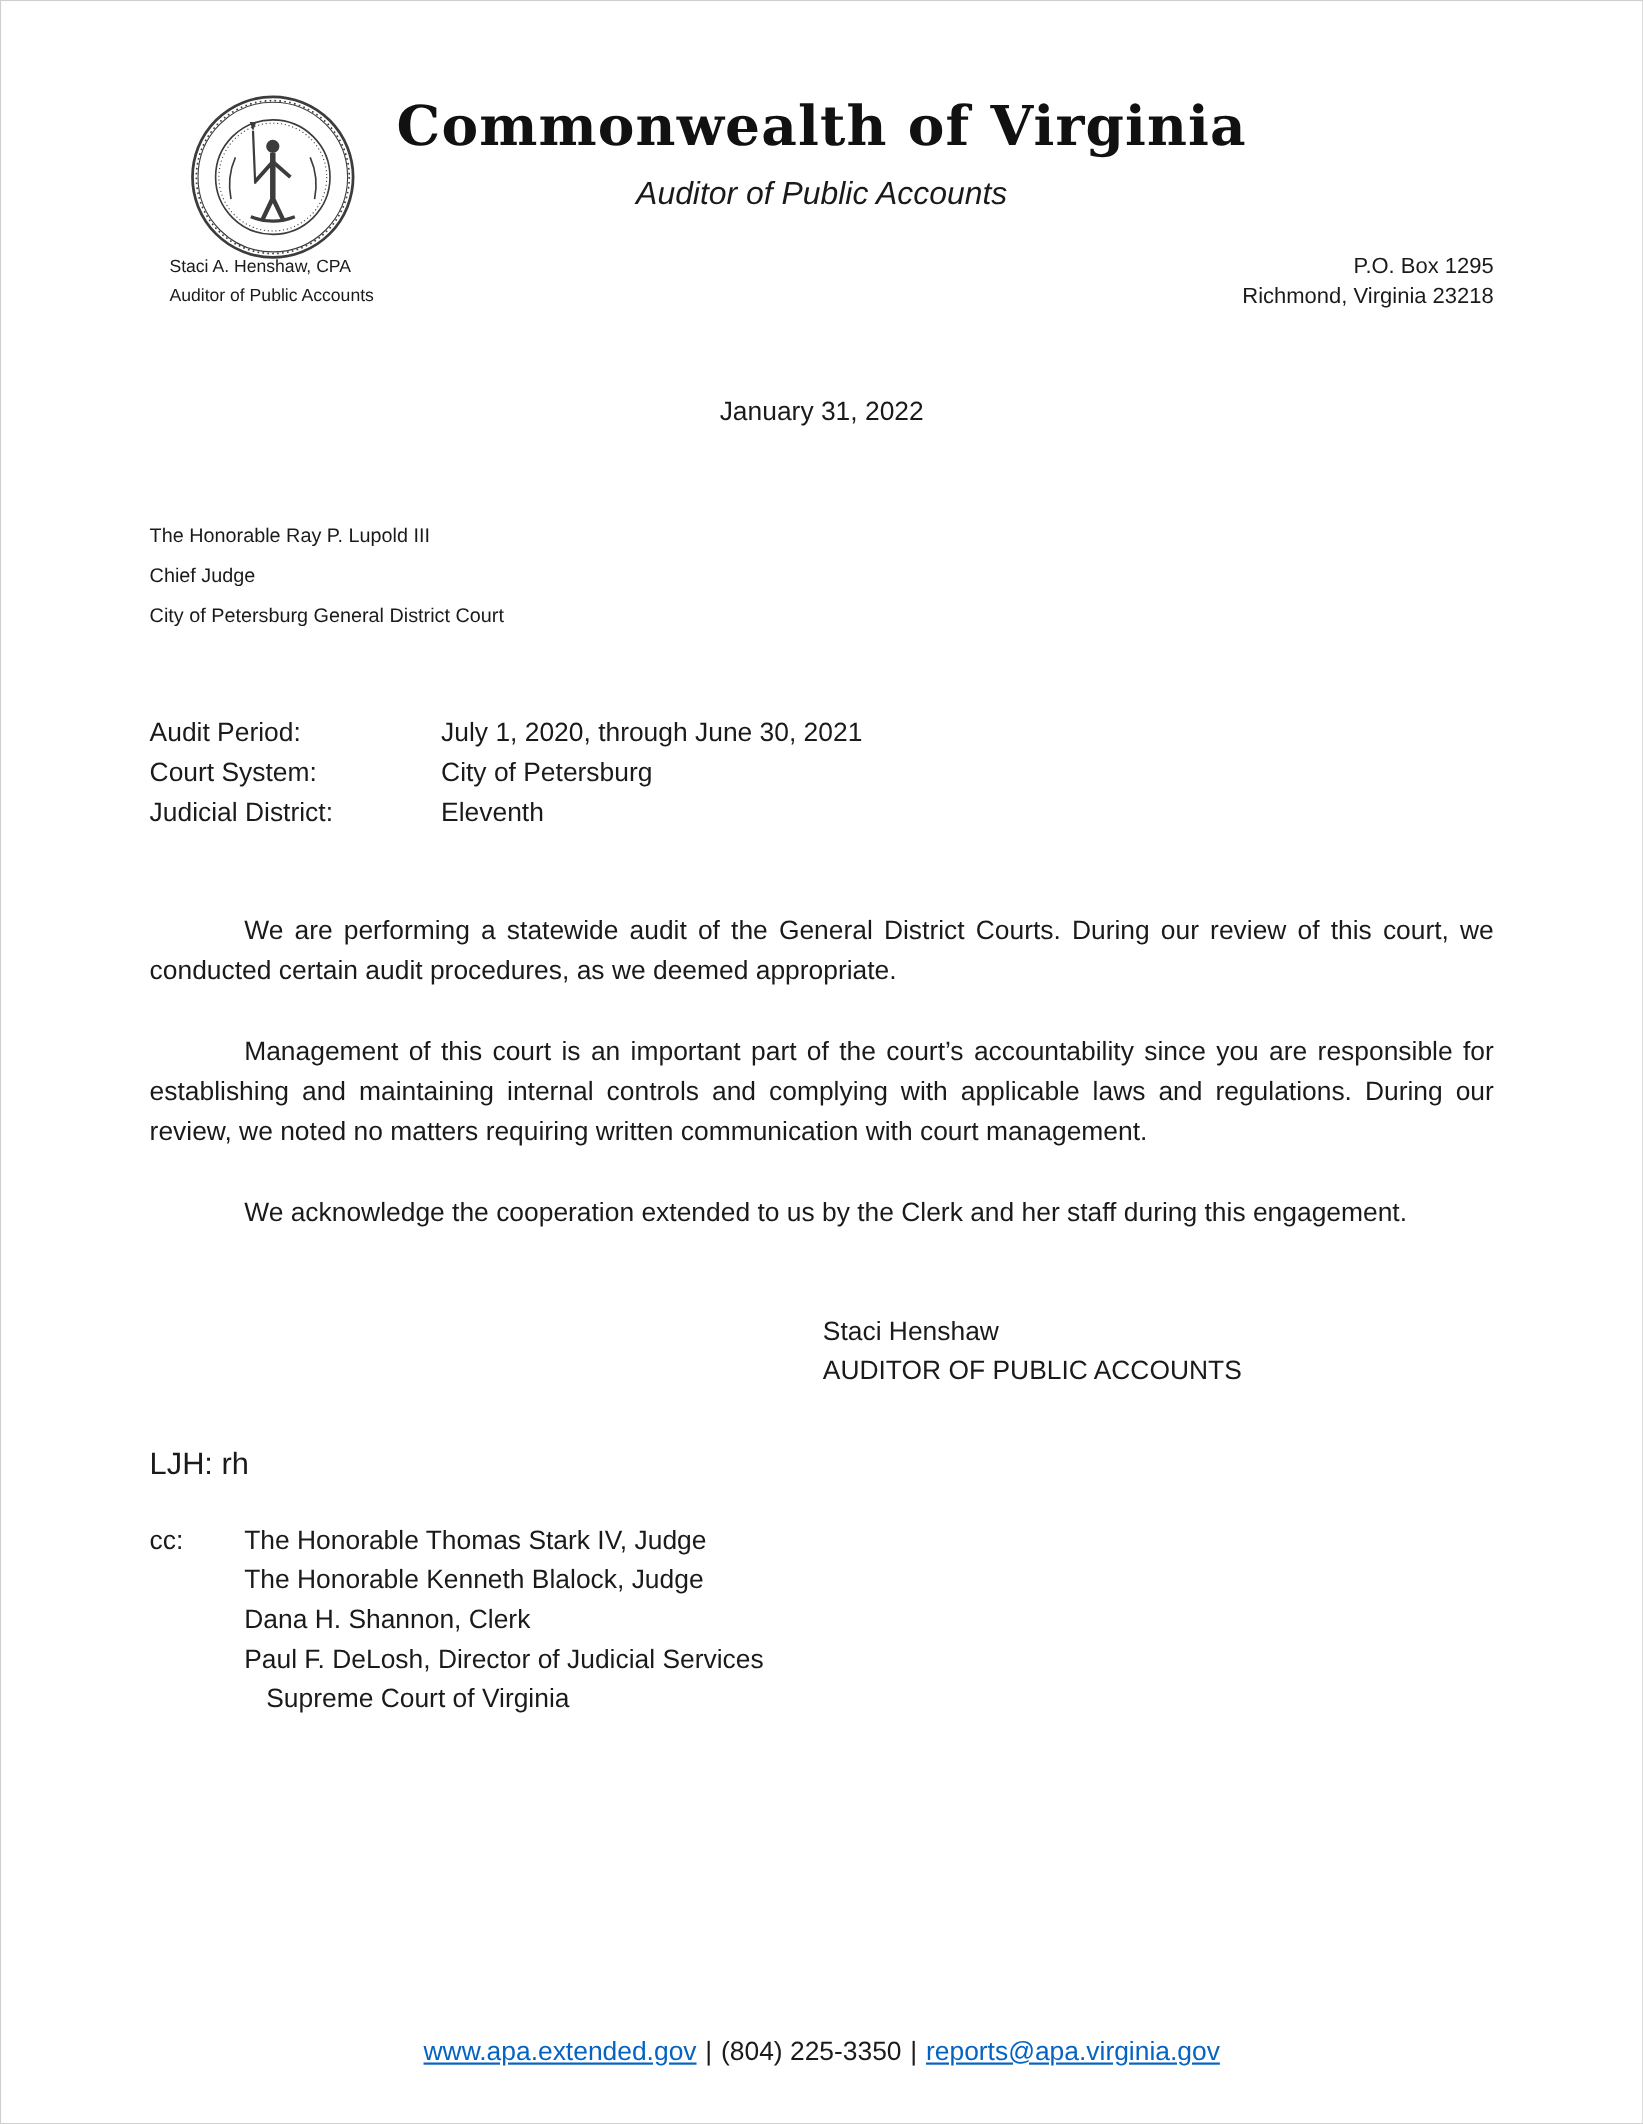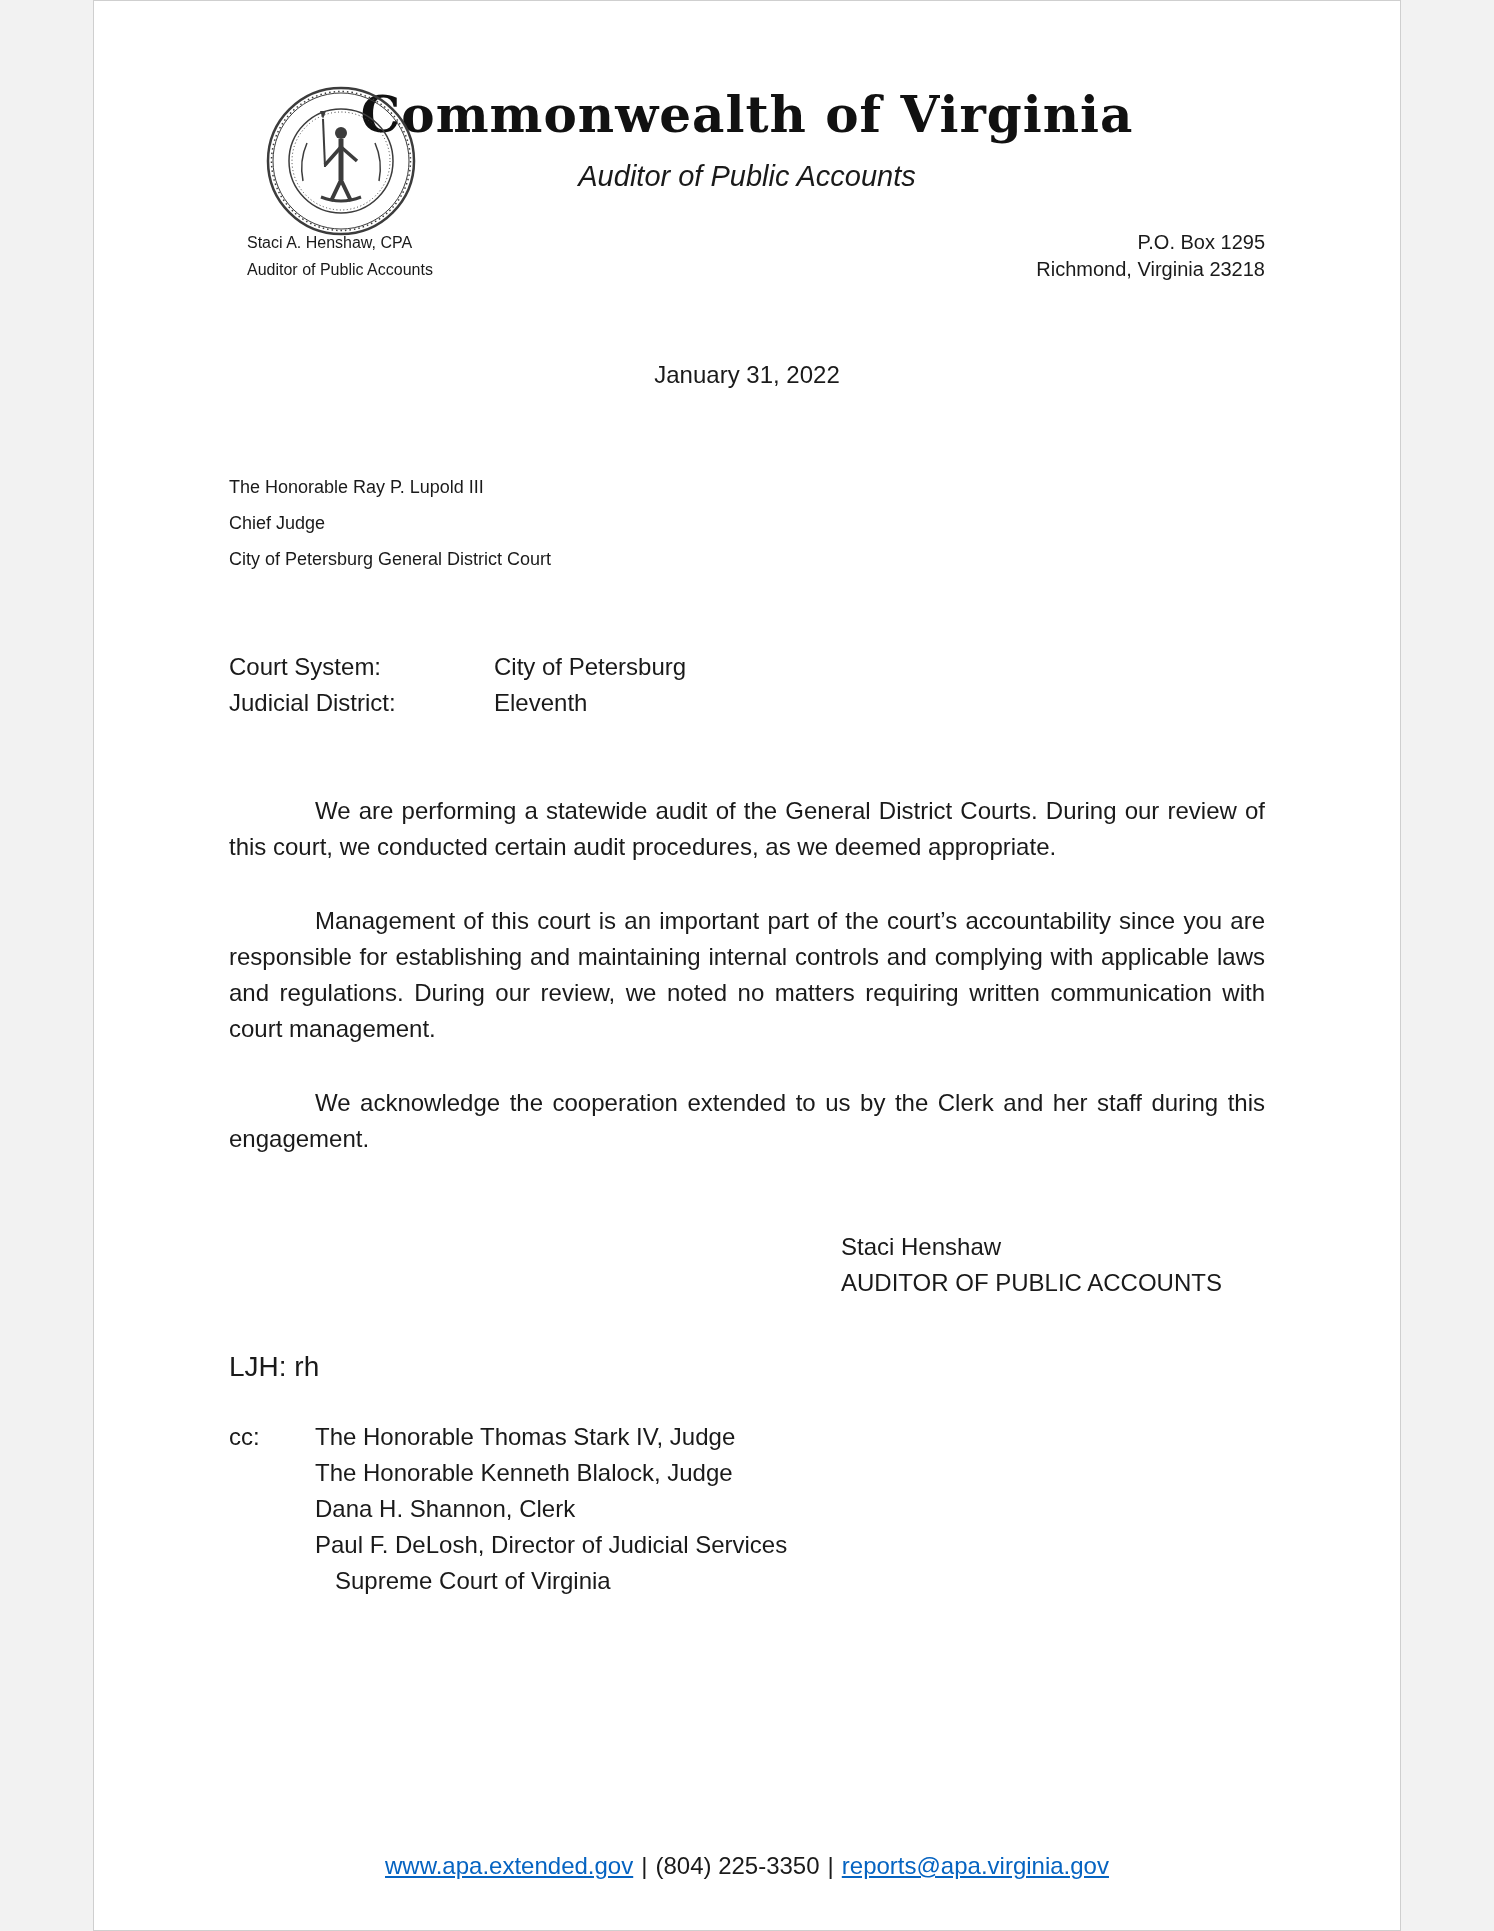--- a/index.html
+++ b/index.html
@@ -1,19 +1,19 @@
 <!DOCTYPE html>
 <html><head>
 <meta charset="utf-8">
 <style>
   * { margin:0; padding:0; box-sizing:border-box; }
   html,body { background:#f2f2f2; }
   body { font-family:"Liberation Sans", sans-serif; color:#1a1a1a; }
   .page {
-    width:1308px; height:1931px; margin:0 auto; background:#ffffff;
+    width:1494px; height:1931px; margin:0 auto; background:#ffffff;
     border:1px solid #cfcfcf; position:relative; padding:0 135px;
   }
 
   
   .letterhead { position:relative; padding-top:86px; }
   .seal { position:absolute; left:36px; top:84px; width:152px; height:152px; }
   .head-center { text-align:center; }
   .lh-title {
     font-family:"DejaVu Serif", serif; font-weight:700; font-size:50px;
     letter-spacing:1px; color:#111; line-height:1.1;
@@ -111,20 +111,24 @@
   <div class="date-line">January 31, 2022</div>
 
   <div class="recipient">
     <div>The Honorable Ray P. Lupold III</div>
     <div>Chief Judge</div>
     <div>City of Petersburg General District Court</div>
   </div>
 
   <div class="audit-info">
     <div class="audit-row">
+      <div class="audit-label">Audit Period:</div>
+      <div>July 1, 2020, through June 30, 2021</div>
+    </div>
+    <div class="audit-row">
       <div class="audit-label">Court System:</div>
       <div>City of Petersburg</div>
     </div>
     <div class="audit-row">
       <div class="audit-label">Judicial District:</div>
       <div>Eleventh</div>
     </div>
   </div>
 
   <div class="body-text">

